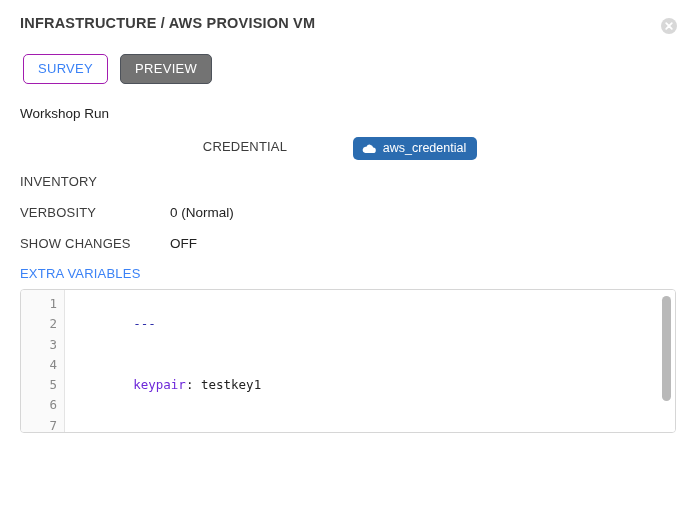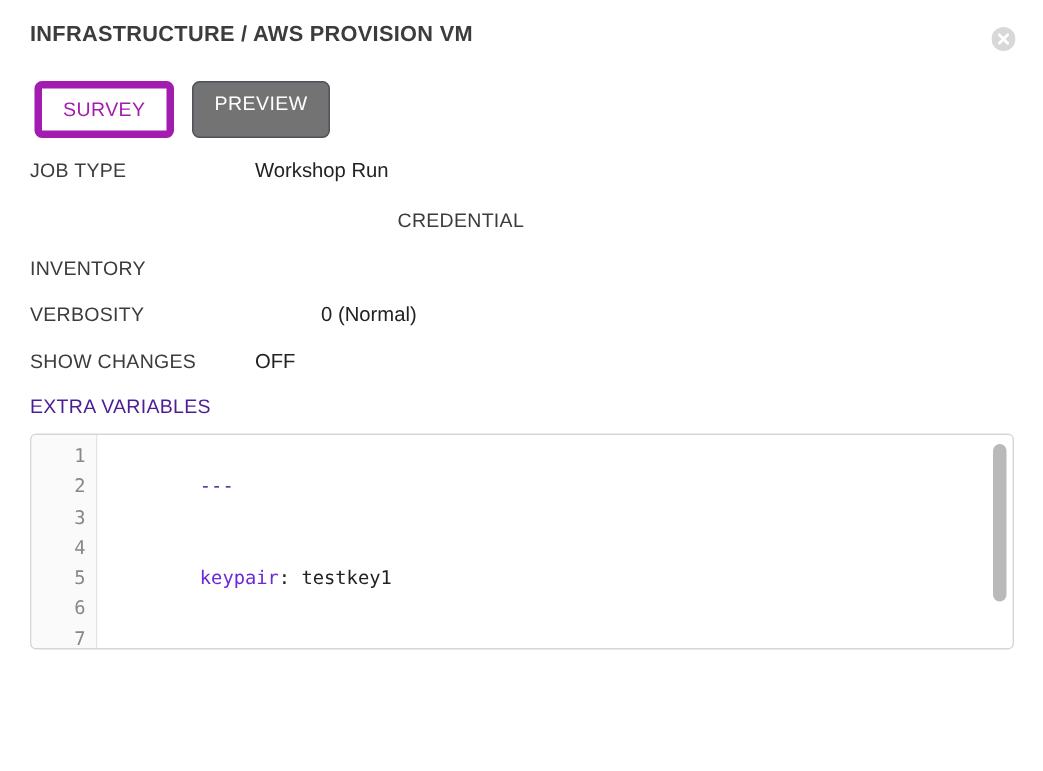--- a/index.html
+++ b/index.html
@@ -55,22 +55,22 @@
     font-size: 13px;
     letter-spacing: 0.3px;
     padding: 7px 14px 8px 14px;
     border-radius: 5px;
     cursor: pointer;
     line-height: 1;
     box-sizing: border-box;
   }
   .tab-btn.inactive {
     background: #ffffff;
-    border: 5px solid #a21caf;
-    color: #a21caf;
+    border: 1px solid #a21caf;
+    color: #3b82f6;
   }
   .tab-btn.active {
     background: #737373;
     border: 1px solid #4d525a;
     color: #ffffff;
   }
 
   
   .details {
     position: absolute;
@@ -79,21 +79,21 @@
     width: 640px;
   }
   .row {
     display: flex;
     align-items: flex-start;
     min-height: 20px;
   }
   .row.r-jobtype    { margin-bottom: 13px; }
   .row.r-credential { margin-bottom: 12px; justify-content: center; }
   .row.r-inventory  { margin-bottom: 11px; }
-  .row.r-verbosity  { margin-bottom: 11px; gap: 44px; }
+  .row.r-verbosity  { margin-bottom: 11px; }
   .row.r-showchg    { margin-bottom: 12px; }
 
   .row-label {
     width: 150px;
     flex: 0 0 150px;
     font-size: 13px;
     color: #3c3c3c;
     letter-spacing: 0.2px;
     line-height: 19px;
   }
@@ -112,21 +112,21 @@
     border-radius: 5px;
     padding: 5px 11px 5px 9px;
     font-size: 12.5px;
     cursor: pointer;
     line-height: 1;
   }
   .cloud-icon { display: inline-block; width: 14px; height: 11px; }
 
   .section-label {
     font-size: 13px;
-    color: #4c1d95;
+    color: #3b82f6;
     letter-spacing: 0.2px;
     margin-top: 2px;
   }
 
   
   .editor {
     position: absolute;
     left: 20px;
     top: 289px;
     width: 656px;
@@ -221,26 +221,35 @@
 </div>
 
 <div class="tabs">
   <div class="tab-btn inactive">SURVEY</div>
   <div class="tab-btn active">PREVIEW</div>
 </div>
 
 <div class="details">
 
   <div class="row r-jobtype">
-    <div class="row-label">JOB TYPE</div>
     <div class="row-value">Workshop Run</div>
   </div>
 
   <div class="row r-credential">
     <div class="row-label">CREDENTIAL</div>
+    <div class="row-value">
+      <span class="cred-badge">
+        <span class="cloud-icon">
+          <svg width="14" height="11" viewBox="0 0 14 11" aria-hidden="true">
+            <path d="M3.4 10 H11 A2.7 2.7 0 0 0 11.2 4.6 A3.6 3.6 0 0 0 4.4 3.7 A2.9 2.9 0 0 0 3.4 10 Z" fill="#ffffff"></path>
+          </svg>
+        </span>
+        <span>aws_credential</span>
+      </span>
+    </div>
   </div>
 
   <div class="row r-inventory">
     <div class="row-label">INVENTORY</div>
   </div>
 
   <div class="row r-verbosity">
     <div class="row-label">VERBOSITY</div>
     <div class="row-value">0 (Normal)</div>
   </div>

